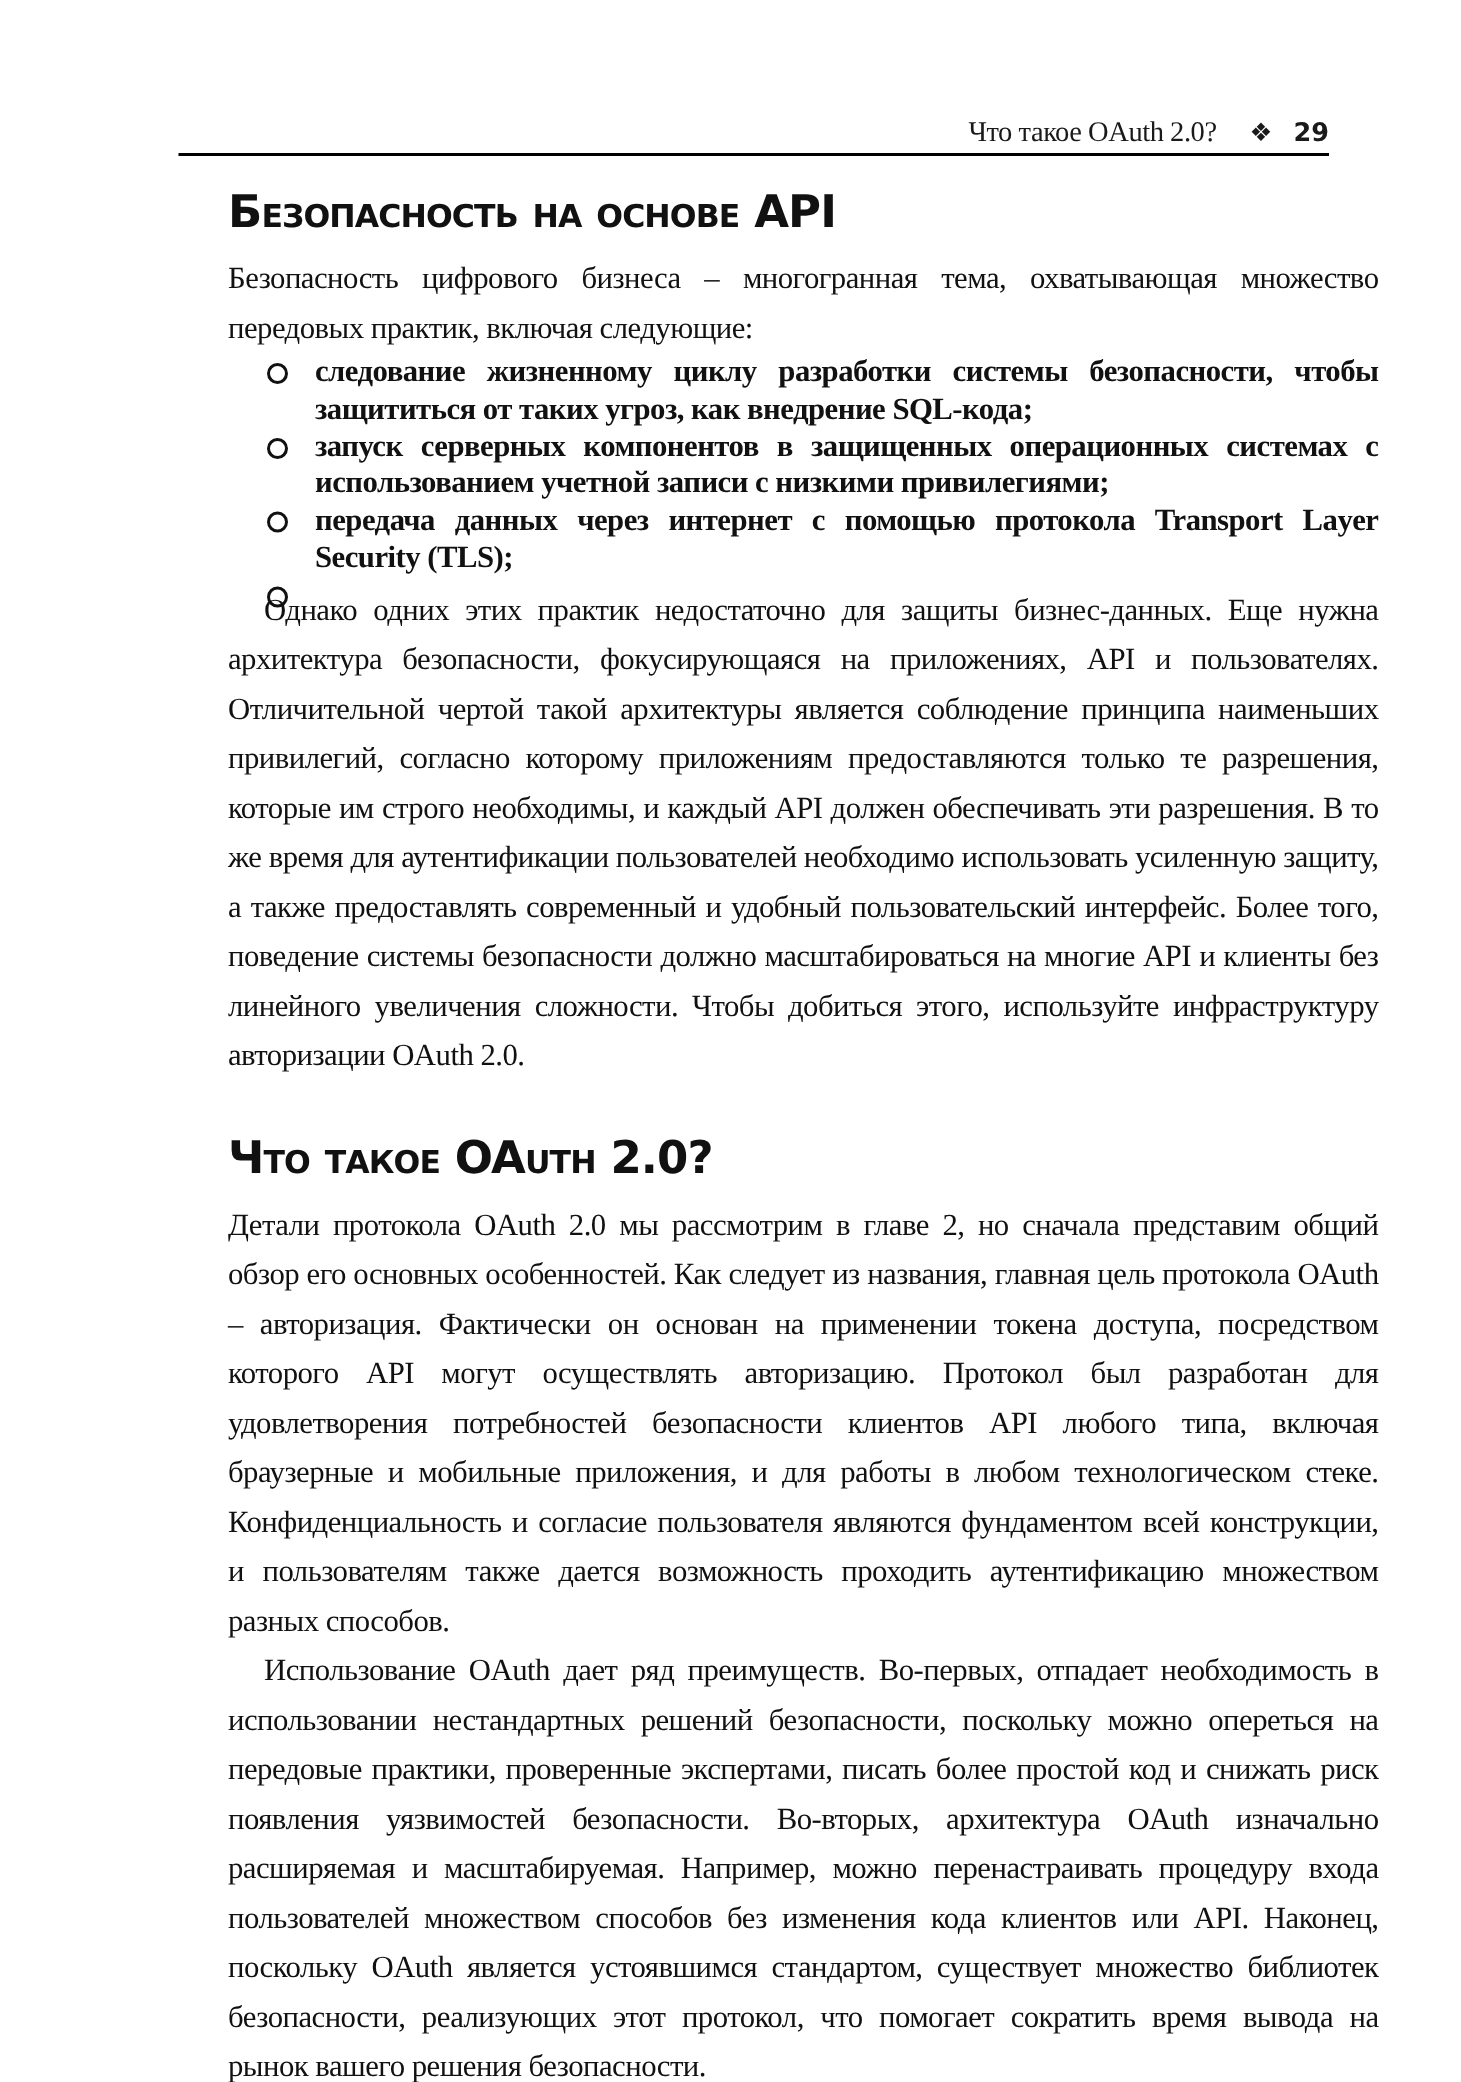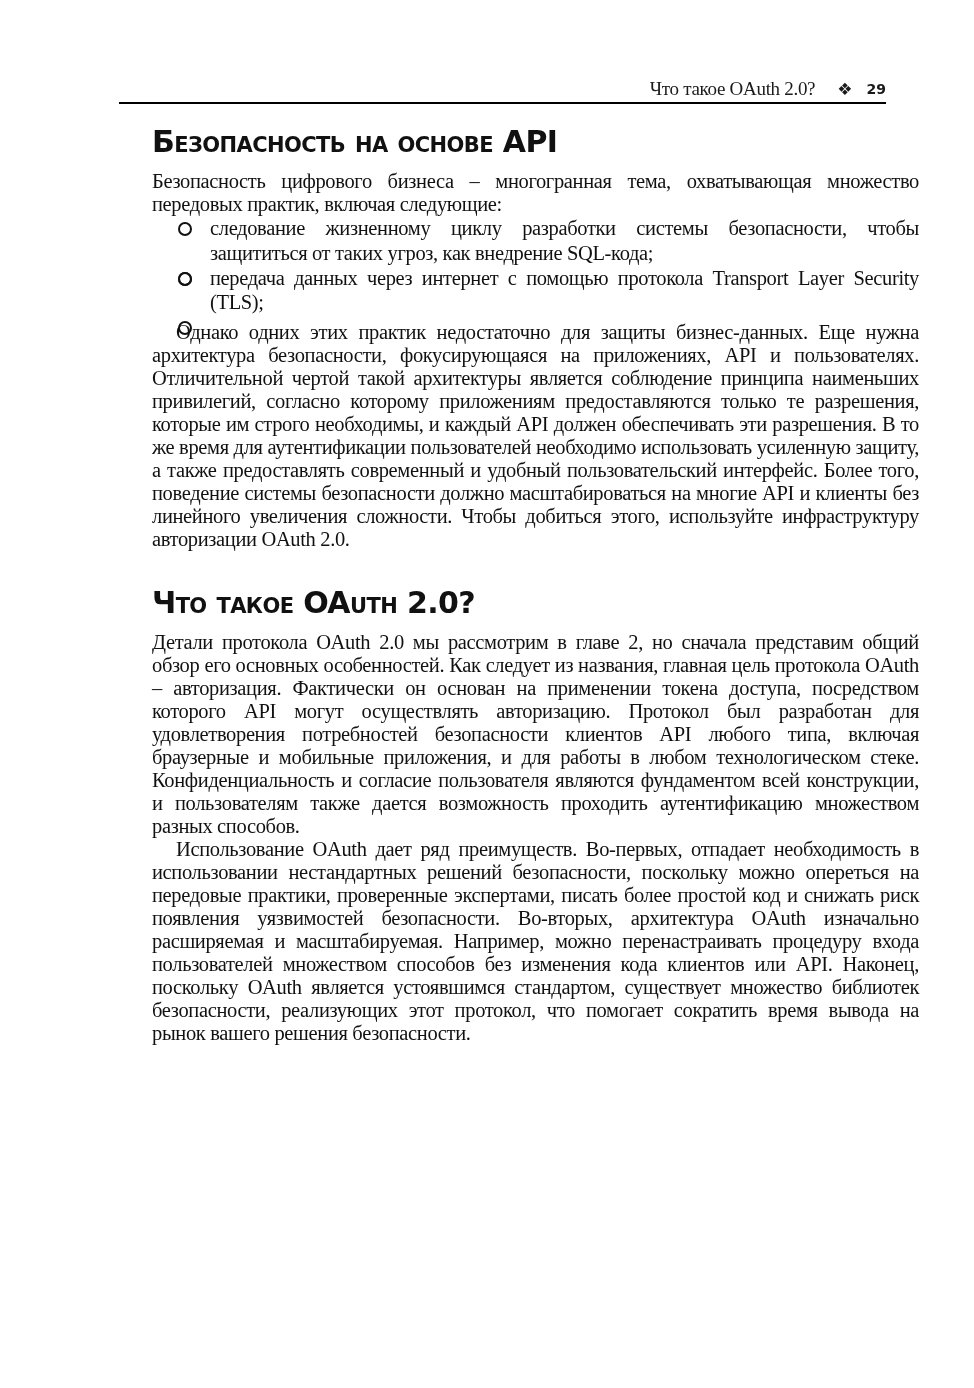--- a/index.html
+++ b/index.html
@@ -37,21 +37,21 @@
       letter-spacing: -0.3px;
     }
     .running-header .rh-orn {
       margin: 0 14px 0 22px;
       font-size: 17px;
       font-family: "DejaVu Sans", sans-serif;
     }
     .running-header .rh-page {
       font-family: "DejaVu Sans", sans-serif;
       font-weight: bold;
-      font-size: 14px;
+      font-size: 17px;
     }
     .header-rule {
       position: absolute;
       top: 102px;
       left: 0;
       width: 767px;
       height: 0;
       border-top: 2.5px solid #000;
     }
     .content {
@@ -67,32 +67,33 @@
       font-weight: bold;
       font-variant: small-caps;
       font-size: 30px;
       letter-spacing: -0.6px;
       color: #111;
       line-height: 44px;
     }
     p.body {
       margin: 0;
       font-size: 20.5px;
-      line-height: 23px;
+      line-height: 33px;
       text-align: justify;
       letter-spacing: -0.35px;
       hyphens: manual;
     }
     p.indent {
       text-indent: 24px;
     }
     ul.bullets {
       list-style: none;
       margin: 0;
       padding: 0;
+      font-weight: bold;
     }
     ul.bullets li {
       position: relative;
       padding-left: 58px;
       font-size: 20.5px;
       line-height: 24.8px;
       text-align: justify;
       letter-spacing: -0.35px;
     }
     ul.bullets li .bullet {
@@ -121,21 +122,21 @@
   <div class="header-rule"></div>
 
   <div class="content">
 
     <section>
       <h2 class="section">Безопасность на основе API</h2>
       <div class="gap-after-h2"></div>
       <p class="body">Безопасность цифрового бизнеса – многогранная тема, охватывающая множество передовых практик, включая следующие:</p>
       <ul class="bullets">
         <li><span class="bullet"></span><span>следование жизненному циклу разработки системы безопасности, чтобы защититься от таких угроз, как внедрение SQL-кода;</span></li>
-        <li><span class="bullet"></span></li>
+        <li><span class="bullet"></span><span>запуск серверных компонентов в защищенных операционных системах с использованием учетной записи с низкими привилегиями;</span></li>
         <li><span class="bullet"></span><span>передача данных через интернет с помощью протокола Transport Layer Security (TLS);</span></li>
         <li><span class="bullet"></span></li>
       </ul>
       <div class="gap-list"></div>
       <p class="body indent">Однако одних этих практик недостаточно для защиты бизнес-данных. Еще нужна архитектура безопасности, фокусирующаяся на приложениях, API и пользователях. Отличительной чертой такой архитектуры является соблюдение принципа наименьших привилегий, согласно которому приложениям предоставляются только те разрешения, которые им строго необходимы, и каждый API должен обеспечивать эти разрешения. В то же время для аутентификации пользователей необходимо использовать усиленную защиту, а также предоставлять современный и удобный пользовательский интерфейс. Более того, поведение системы безопасности должно масштабироваться на многие API и клиенты без линейного увеличения сложности. Чтобы добиться этого, используйте инфраструктуру авторизации OAuth 2.0.</p>
     </section>
 
     <div class="gap-heading2"></div>
 
     <section>

